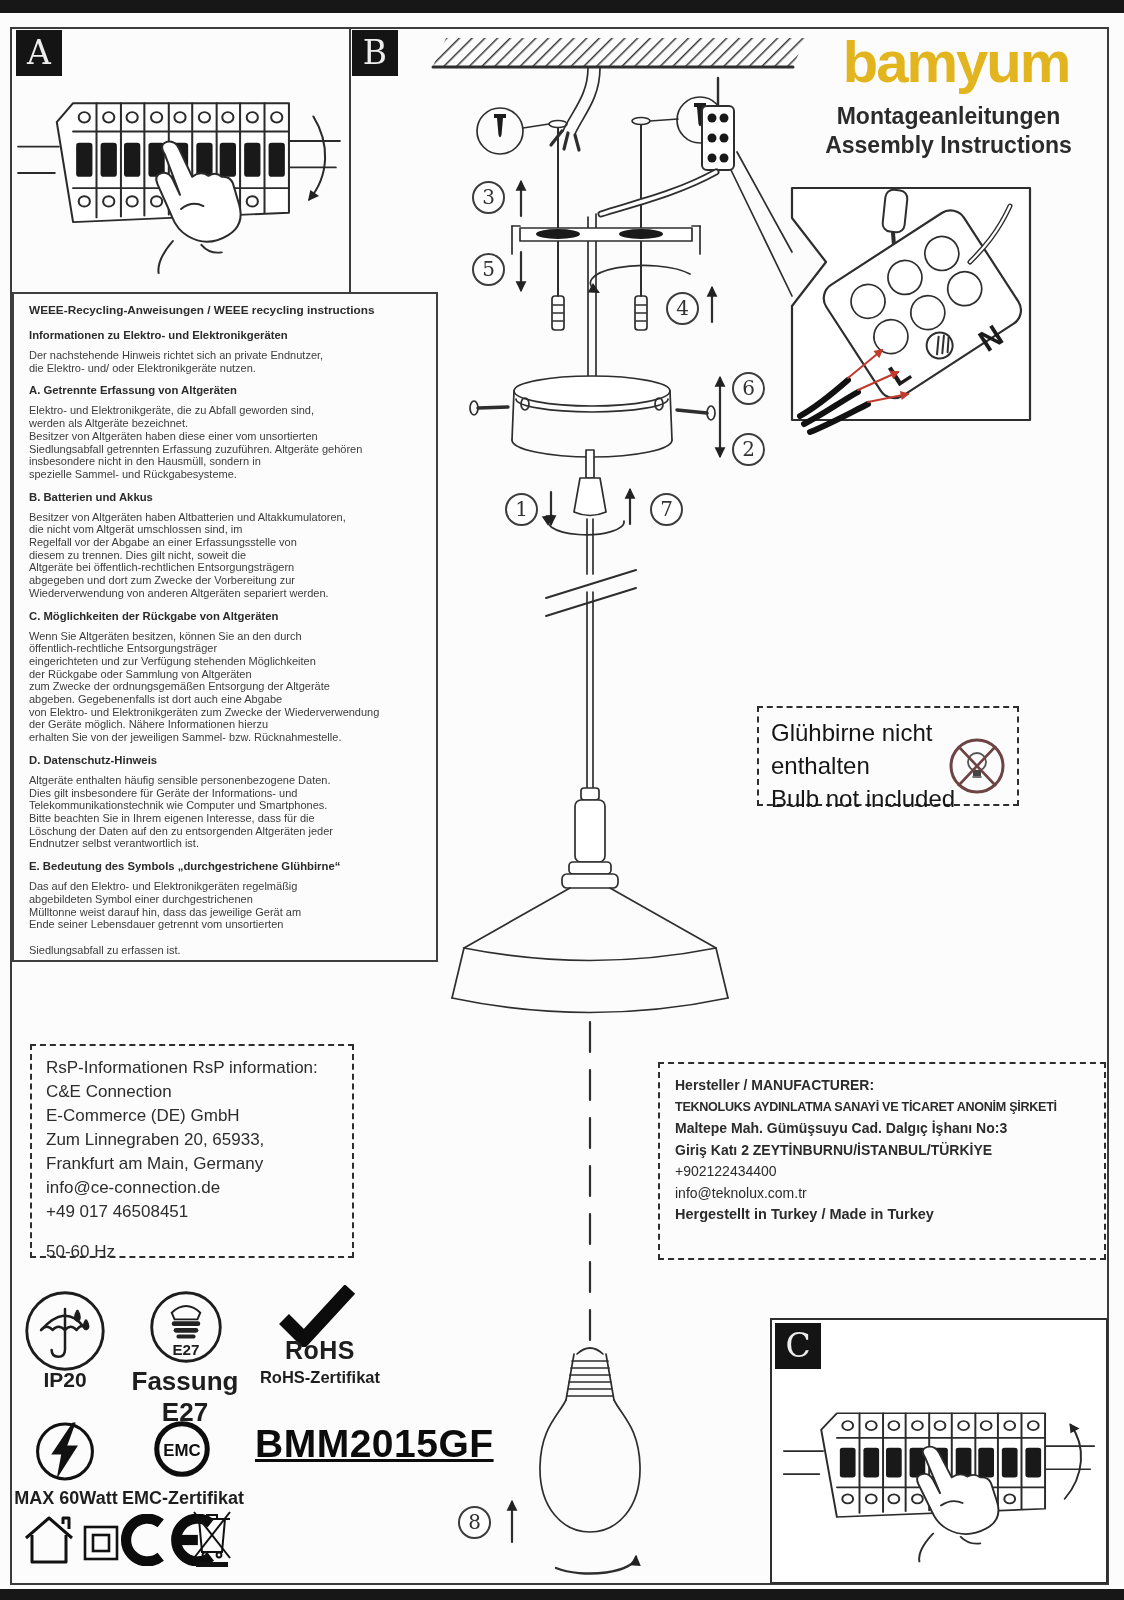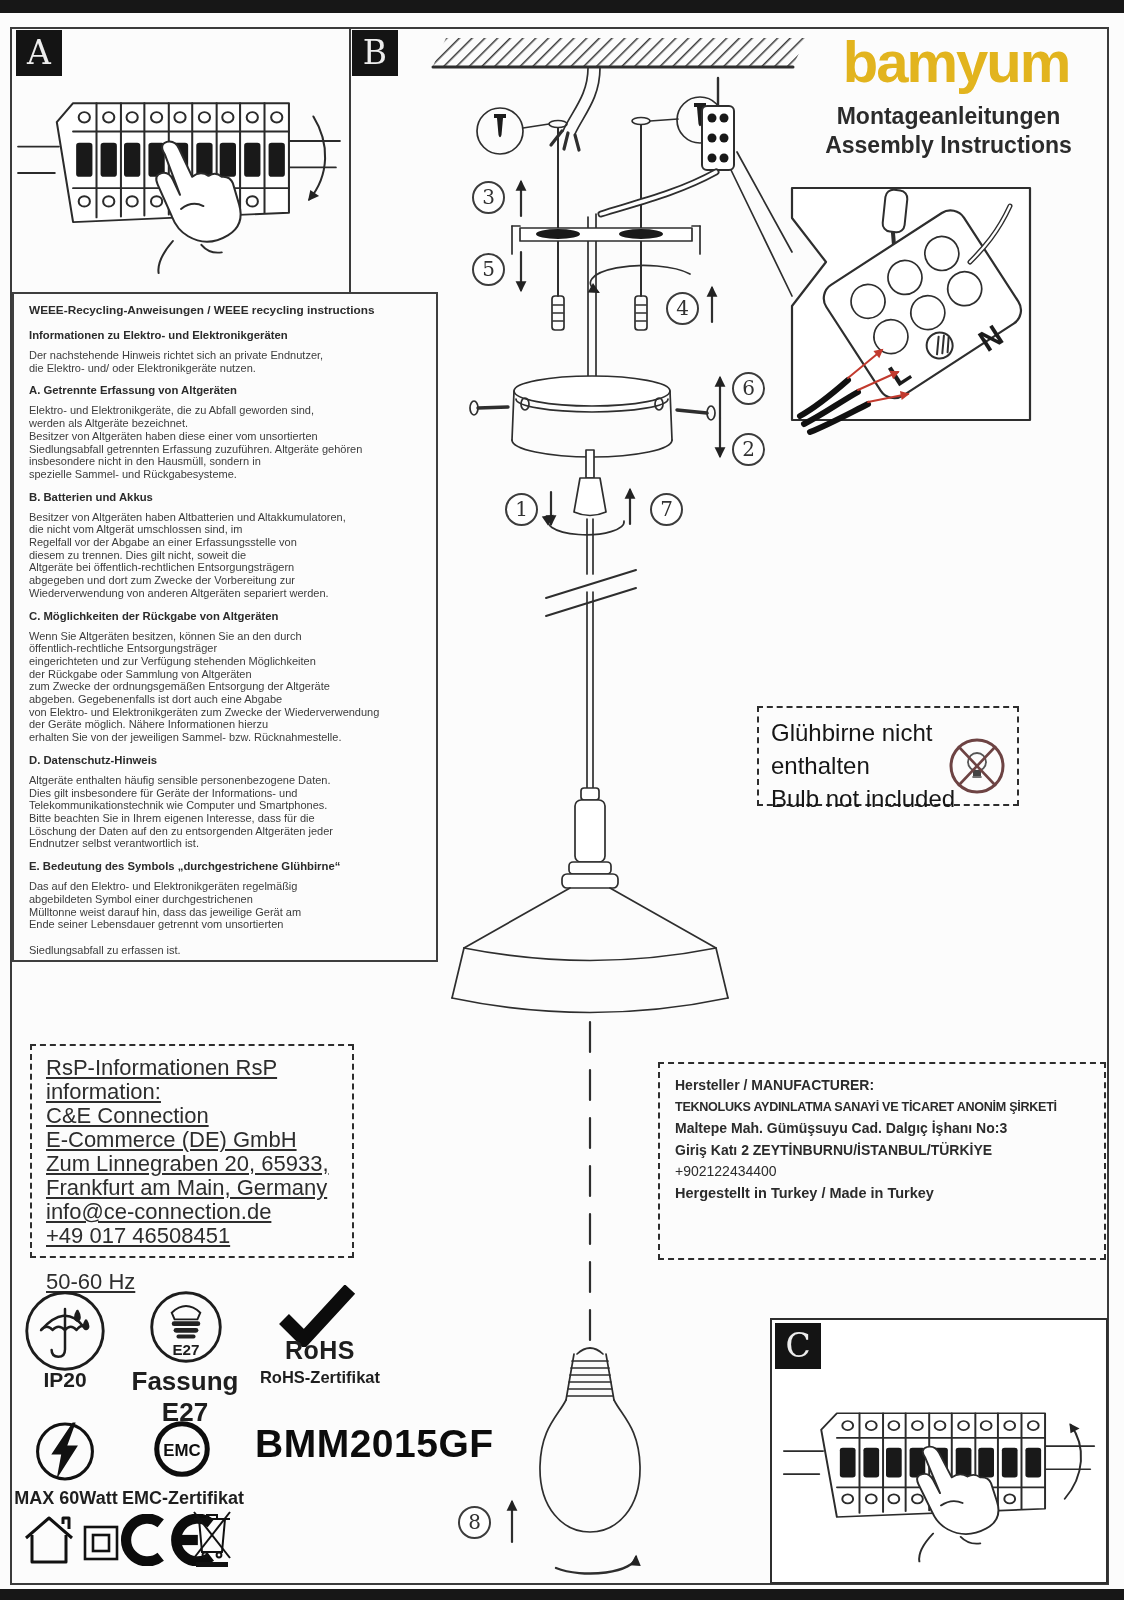--- a/index.html
+++ b/index.html
@@ -12,39 +12,39 @@
   .divider-a{position:absolute;left:349px;top:27px;height:267px;border-left:2px solid #3b3b3b;}
   .panel-label{position:absolute;width:46px;height:46px;background:#141414;color:#ededed;
                font-family:"DejaVu Serif",serif;font-size:33px;text-align:center;line-height:45px;}
   .weee-box{position:absolute;left:12px;top:292px;width:426px;height:670px;border:2px solid #3f3f3f;
             box-sizing:border-box;padding:9px 6px 0 15px;background:#fcfcfc;}
   .weee-title{font-size:11.8px;font-weight:bold;color:#2b2b2b;margin:0 0 12px 0;}
   .weee-h{font-size:11.3px;font-weight:bold;color:#2b2b2b;margin:0 0 8px 0;}
   .weee-p{font-size:11px;line-height:12.7px;color:#3c3c3c;white-space:pre-line;margin:0 0 10px 0;}
   .dashed-box{position:absolute;border:2.4px dashed #2e2e2e;box-sizing:border-box;background:transparent;}
   .rsp{left:30px;top:1044px;width:324px;height:214px;padding:10px 14px;}
-  .rsp-line{font-size:22px;line-height:24px;color:#2d2d2d;text-decoration:underline;}
-  .rsp-gap{margin-top:22px;}
+  .rsp-line{font-size:17px;line-height:24px;color:#2d2d2d;}
+  .rsp-gap{margin-top:16px;}
   .manu{left:658px;top:1062px;width:448px;height:198px;padding:11px 15px;}
   .manu-line{font-size:14px;line-height:21.5px;color:#2b2b2b;font-weight:bold;}
   .manu-long{font-size:12.6px;letter-spacing:-0.3px;}
   .manu-plain{font-weight:normal;}
   .manu-last{font-size:14.5px;}
   .bulbnote{left:757px;top:706px;width:262px;height:100px;padding:8px 12px;}
   .bulbnote-line{font-size:24px;line-height:33px;color:#161616;}
   .badge{position:absolute;width:33px;height:33px;border:2px solid #3c3c3c;border-radius:50%;
          background:#fff;box-sizing:border-box;text-align:center;font-family:"DejaVu Serif",serif;
          font-size:20px;line-height:28px;color:#333;}
   .brand{position:absolute;left:810px;top:28px;width:292px;text-align:center;
          font-size:58px;font-weight:bold;letter-spacing:-2px;color:#e2b41e;}
   .subtt{position:absolute;left:795px;width:307px;text-align:center;font-size:23px;
          font-weight:bold;color:#2b2b2b;}
   .cert-label{position:absolute;text-align:center;font-weight:bold;color:#1e1e1e;}
   .model{position:absolute;left:255px;top:1422px;font-size:39px;font-weight:bold;color:#0c0c0c;
-         letter-spacing:0.5px;}
+         letter-spacing:0.5px;text-decoration:underline;}
   .c-frame{position:absolute;left:770px;top:1318px;width:338px;height:266px;
            border:2.5px solid #2f2f2f;box-sizing:border-box;background:#fff;}
   svg{display:block;}
   .svg-layer{position:absolute;left:0;top:0;}
 </style>
 </head>
 <body>
 
 <div class="page">
 
@@ -403,20 +403,21 @@
     <div class="rsp-line">+49 017 46508451</div>
     <div class="rsp-line rsp-gap">50-60 Hz</div>
   </div>
 
   <div class="dashed-box manu">
     <div class="manu-line">Hersteller / MANUFACTURER:</div>
     <div class="manu-line manu-long">TEKNOLUKS AYDINLATMA SANAYİ VE TİCARET ANONİM ŞİRKETİ</div>
     <div class="manu-line">Maltepe Mah. Gümüşsuyu Cad. Dalgıç İşhanı No:3</div>
     <div class="manu-line">Giriş Katı 2 ZEYTİNBURNU/İSTANBUL/TÜRKİYE</div>
     <div class="manu-line manu-plain">+902122434400</div>
+    <div class="manu-line manu-plain">info@teknolux.com.tr</div>
     <div class="manu-line manu-last">Hergestellt in Turkey / Made in Turkey</div>
   </div>
 
   <svg class="abs" style="left:22px;top:1288px;" width="86" height="86" viewBox="0 0 90 90">
     <g fill="none" stroke="#1d1d1d" stroke-width="2.6" stroke-linecap="round" stroke-linejoin="round">
       <circle cx="45" cy="45" r="40" stroke-width="3"></circle>
       <path d="M20,44 Q45,16 64,40"></path>
       <path d="M20,44 q6,-7 12,0 q6,-7 13,0 q6,-7 12,0 q4,-5 7,-4"></path>
       <path d="M45,22 v22"></path>
       <path d="M45,44 v20 q0,8 -7,8 q-7,0 -7,-7"></path>

